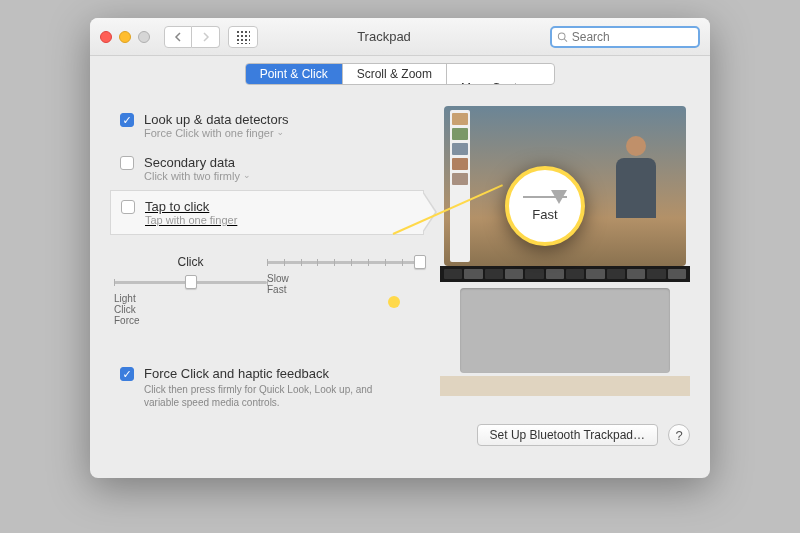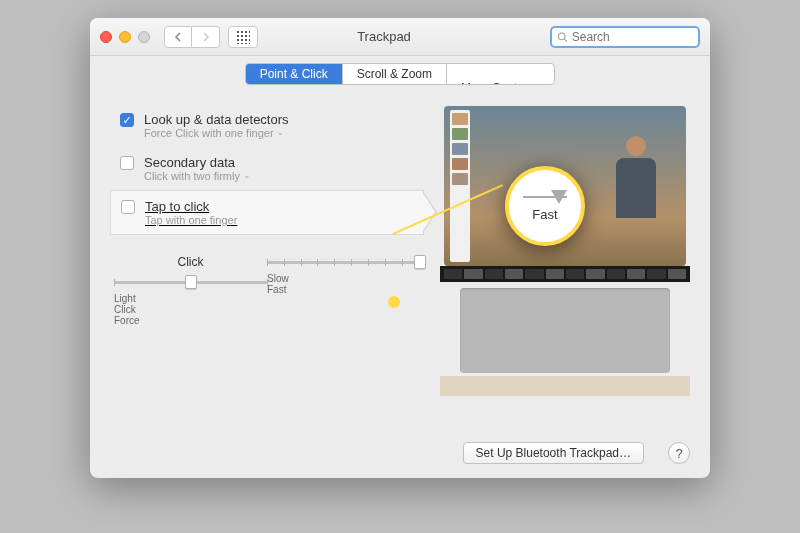--- a/index.html
+++ b/index.html
@@ -244,22 +244,22 @@
 }
 .pointer-dot {
   position: absolute;
   left: 388px; top: 296px;
   width: 12px; height: 12px; border-radius: 50%;
   background: #ffd94a;
   z-index: 9;
 }
 
 .footer {
-  position: absolute; bottom: 14px; right: 20px;
-  display: flex; align-items: center; gap: 24px;
+  position: absolute; bottom: 32px; right: 20px;
+  display: flex; align-items: center; gap: 10px;
 }
 .footer-btn {
   height: 22px; padding: 0 12px;
   background: linear-gradient(#fff, #f0f0f0);
   border: 1px solid #c0c0c0; border-radius: 4px;
   font-size: 12px; color: #333;
   display: flex; align-items: center;
 }
 .help-btn {
   width: 22px; height: 22px; border-radius: 50%;
@@ -379,20 +379,27 @@
             <div class="tick" style="left:100%"></div>
             <div class="knob" style="left:100%"></div>
           </div>
           <div class="slider-marks">
             <span>Slow</span>
             <span>Fast</span>
           </div>
         </div>
       </div>
 
+      <div class="force-section">
+        <div class="chk on"></div>
+        <div>
+          <div class="force-title">Force Click and haptic feedback</div>
+          <div class="force-desc">Click then press firmly for Quick Look, Look up, and variable speed media controls.</div>
+        </div>
+      </div>
 
     </div>
 
     <div class="right">
       <div class="preview">
         <div class="laptop-screen">
           <div class="sidebar-preview">
             <div class="thumb"></div>
               <div class="thumb"></div>
               <div class="thumb"></div>

